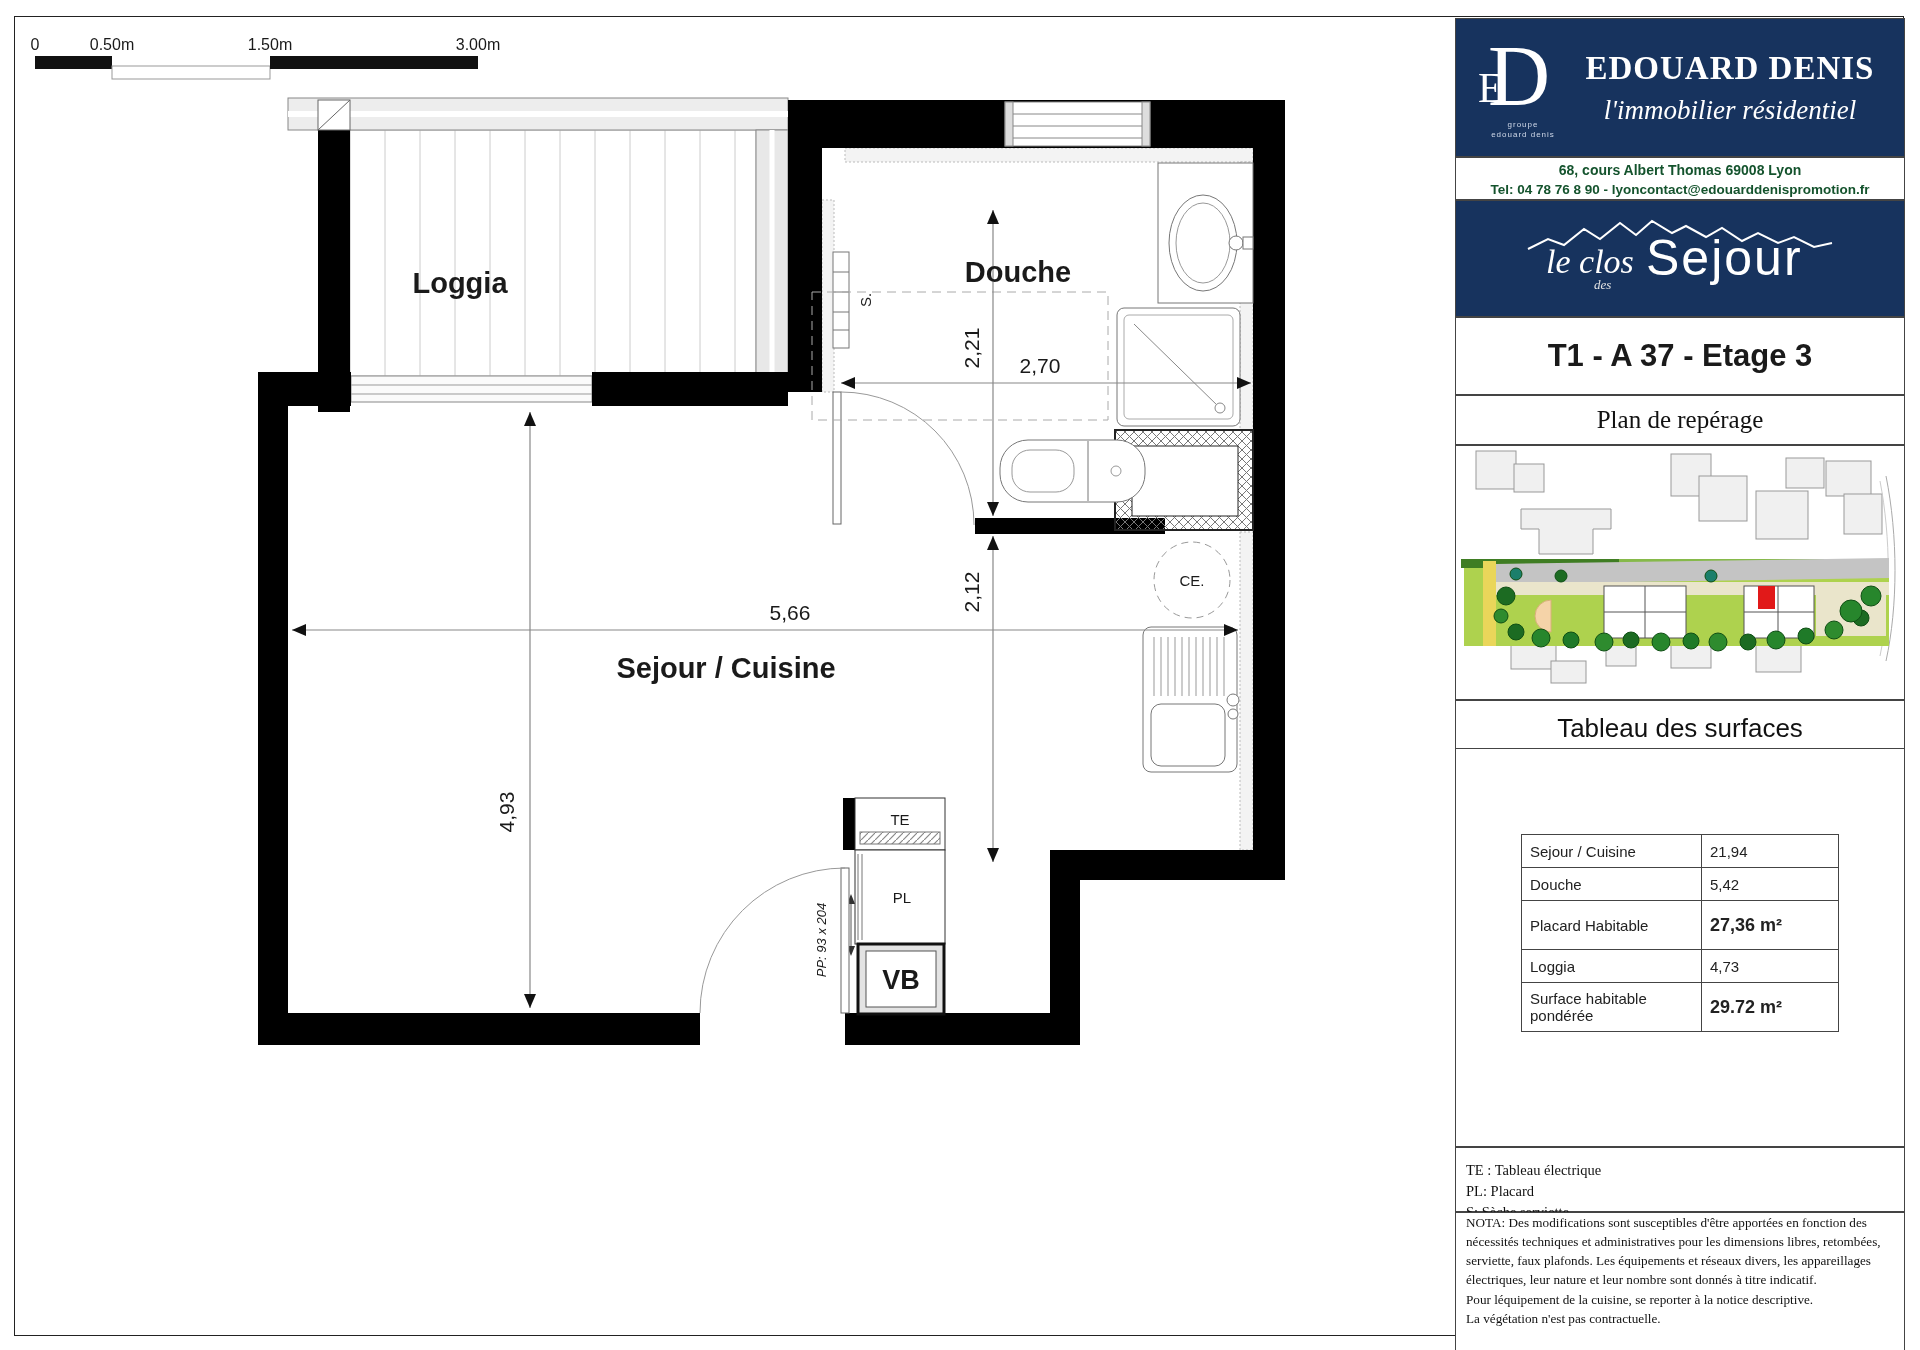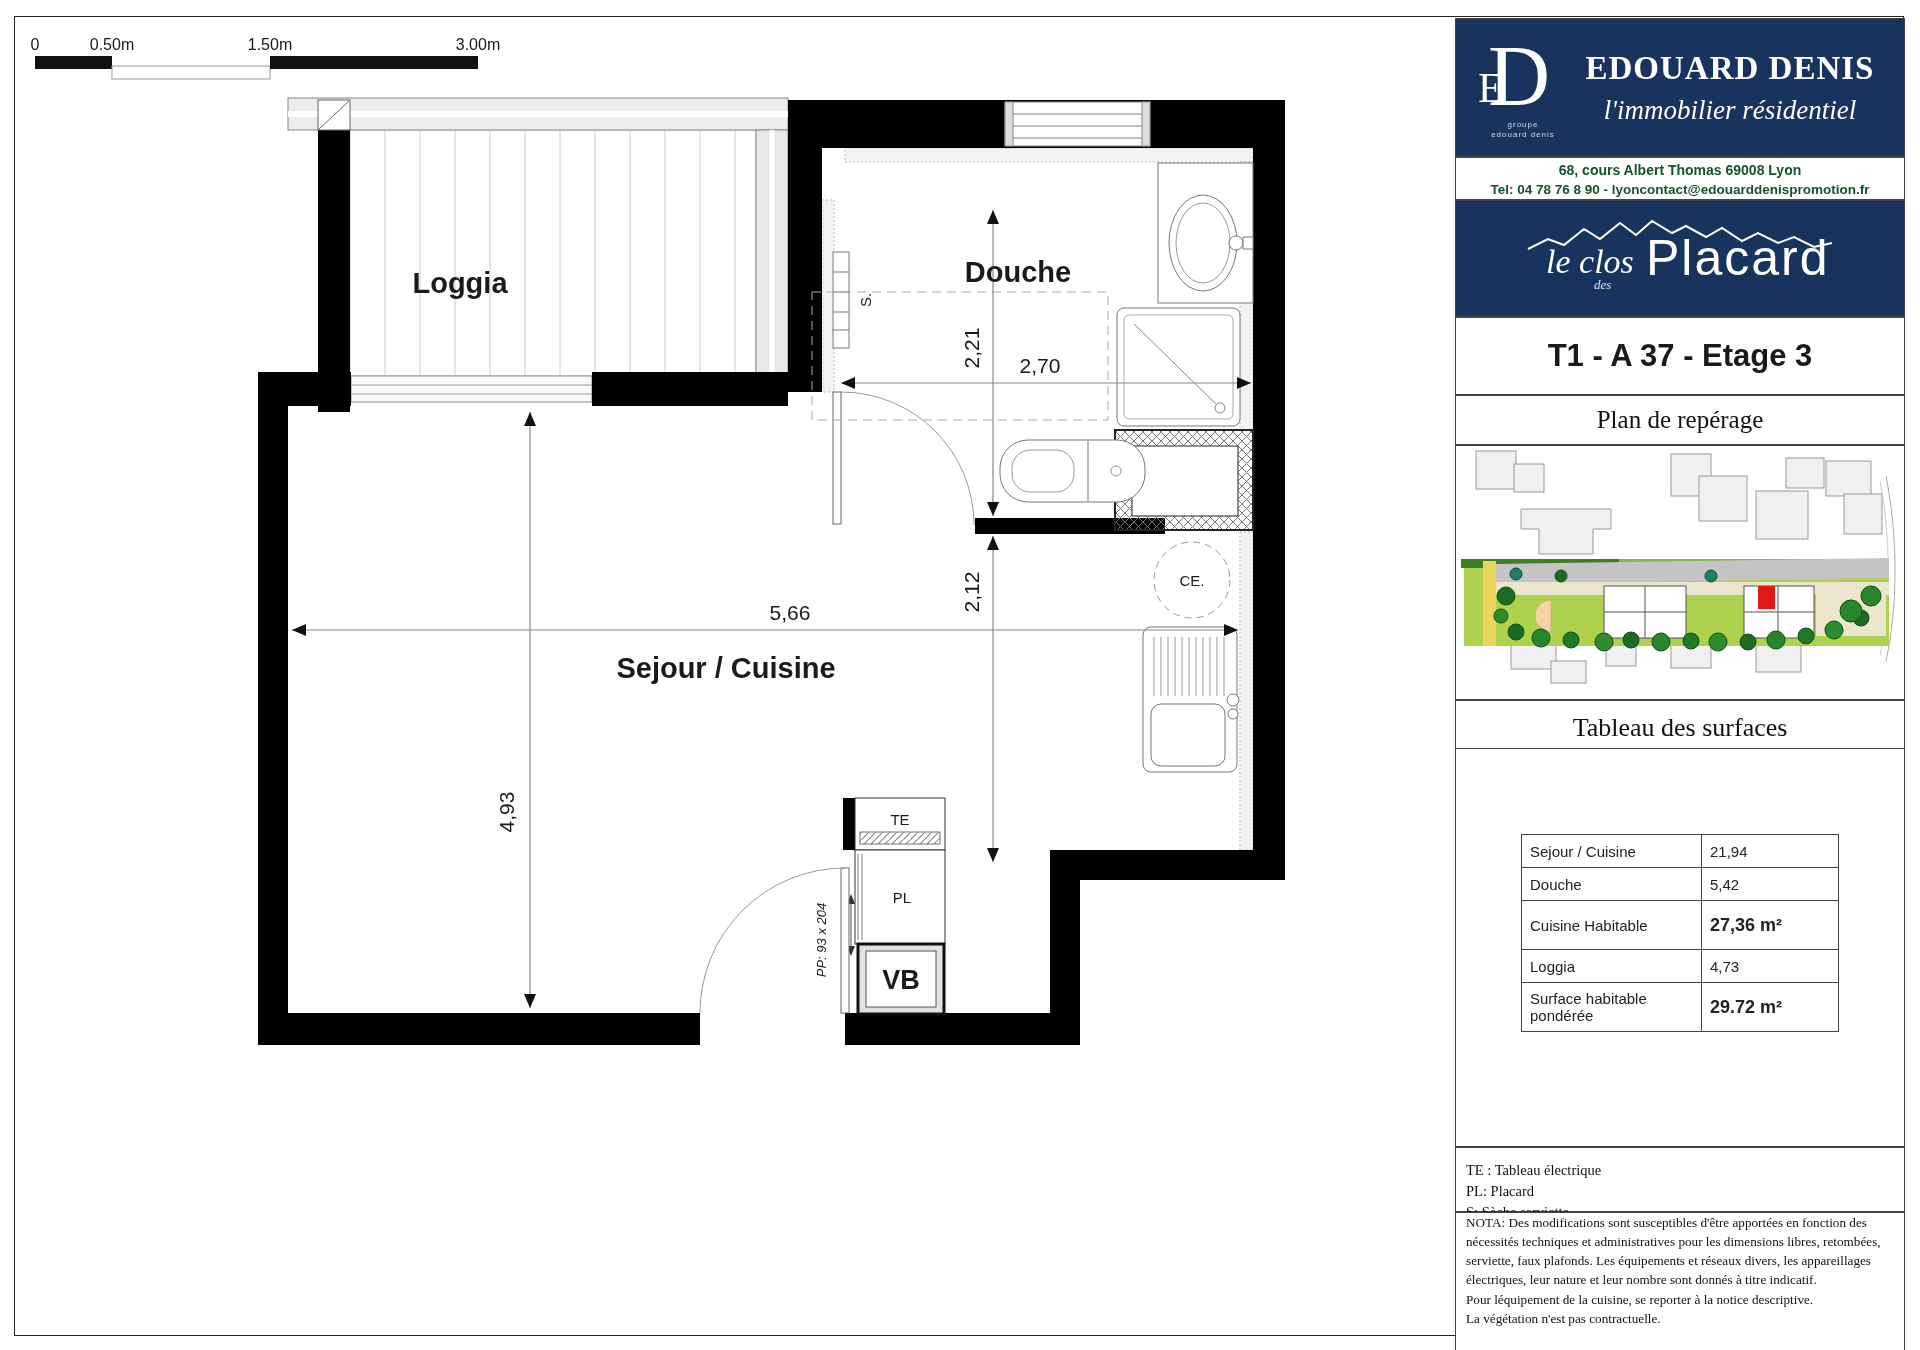--- a/index.html
+++ b/index.html
@@ -28,21 +28,21 @@
     font-style:italic;font-size:34px;color:#fff;}
   .des{position:absolute;left:138px;top:76px;font-family:"Liberation Serif",serif;
     font-style:italic;font-size:13px;color:#e5e5e5;text-align:center;}
   .aravis{position:absolute;left:190px;top:28px;font-size:50px;color:#fff;letter-spacing:2px;}
   .unit-box{top:317px;height:78px;display:flex;align-items:center;justify-content:center;
     font-size:31px;font-weight:bold;color:#1a1a1a;}
   .maptitle-box{top:395px;height:50px;display:flex;align-items:center;justify-content:center;
     font-family:"Liberation Serif",serif;font-size:25px;color:#111;}
   .map-box{top:445px;height:255px;padding:0;}
   .surftitle-box{top:700px;height:56px;display:flex;align-items:center;justify-content:center;
-    font-family:Liberation Serif, serif;font-size:26px;color:#111;}
+    font-family:Liberation Sans, sans-serif;font-size:26px;color:#111;}
   .table-box{top:748px;height:399px;}
   .surf-table{position:absolute;left:65px;top:85px;width:318px;border-collapse:collapse;
     font-size:15px;color:#222;}
   .surf-table td{border:1px solid #444;padding:4px 8px;height:24px;}
   .surf-table td.val{width:120px;}
   .surf-table tr.bold td.val{font-weight:bold;font-size:18px;}
   .surf-table tr.tall td{height:40px;}
   .legend-box{top:1147px;height:65px;font-family:"Liberation Serif",serif;font-size:14.5px;
     color:#111;padding:12px 10px;line-height:1.45;}
   .nota-box{top:1212px;height:145px;font-family:"Liberation Serif",serif;font-size:13.2px;
@@ -282,21 +282,21 @@
   <div class="l2">Tel: 04 78 76 8 90 - lyoncontact@edouarddenispromotion.fr</div>
 </div>
 
 <div class="sb-box navy aravis-box">
   <svg class="ridge" width="310" height="42" viewBox="0 0 310 42">
     <polyline points="2,36 22,26 38,32 58,16 74,26 94,10 110,22 126,8 146,20 160,13 180,24 196,15
                       216,28 232,20 252,30 268,24 288,34 306,30" fill="none" stroke="#fff" stroke-width="2"></polyline>
   </svg>
   <span class="leclos">le clos</span>
   <span class="des">des</span>
-  <span class="aravis">Placard</span>
+  <span class="aravis">Sejour</span>
 </div>
 
 <div class="sb-box unit-box">T1 - A 37 - Etage 3</div>
 
 <div class="sb-box maptitle-box">Plan de repérage</div>
 
 <div class="sb-box map-box">
   <svg width="448" height="253" viewBox="0 0 448 253">
 
     <g fill="#f0f0f0" stroke="#999">
@@ -371,21 +371,21 @@
     <tbody>
       <tr>
         <td>Sejour / Cuisine</td>
         <td class="val">21,94</td>
       </tr>
       <tr>
         <td>Douche</td>
         <td class="val">5,42</td>
       </tr>
       <tr class="bold tall">
-        <td>Cuisine Habitable</td>
+        <td>Placard Habitable</td>
         <td class="val">27,36 m²</td>
       </tr>
       <tr>
         <td>Loggia</td>
         <td class="val">4,73</td>
       </tr>
       <tr class="bold tall">
         <td>Surface habitable pondérée</td>
         <td class="val">29.72 m²</td>
       </tr>

